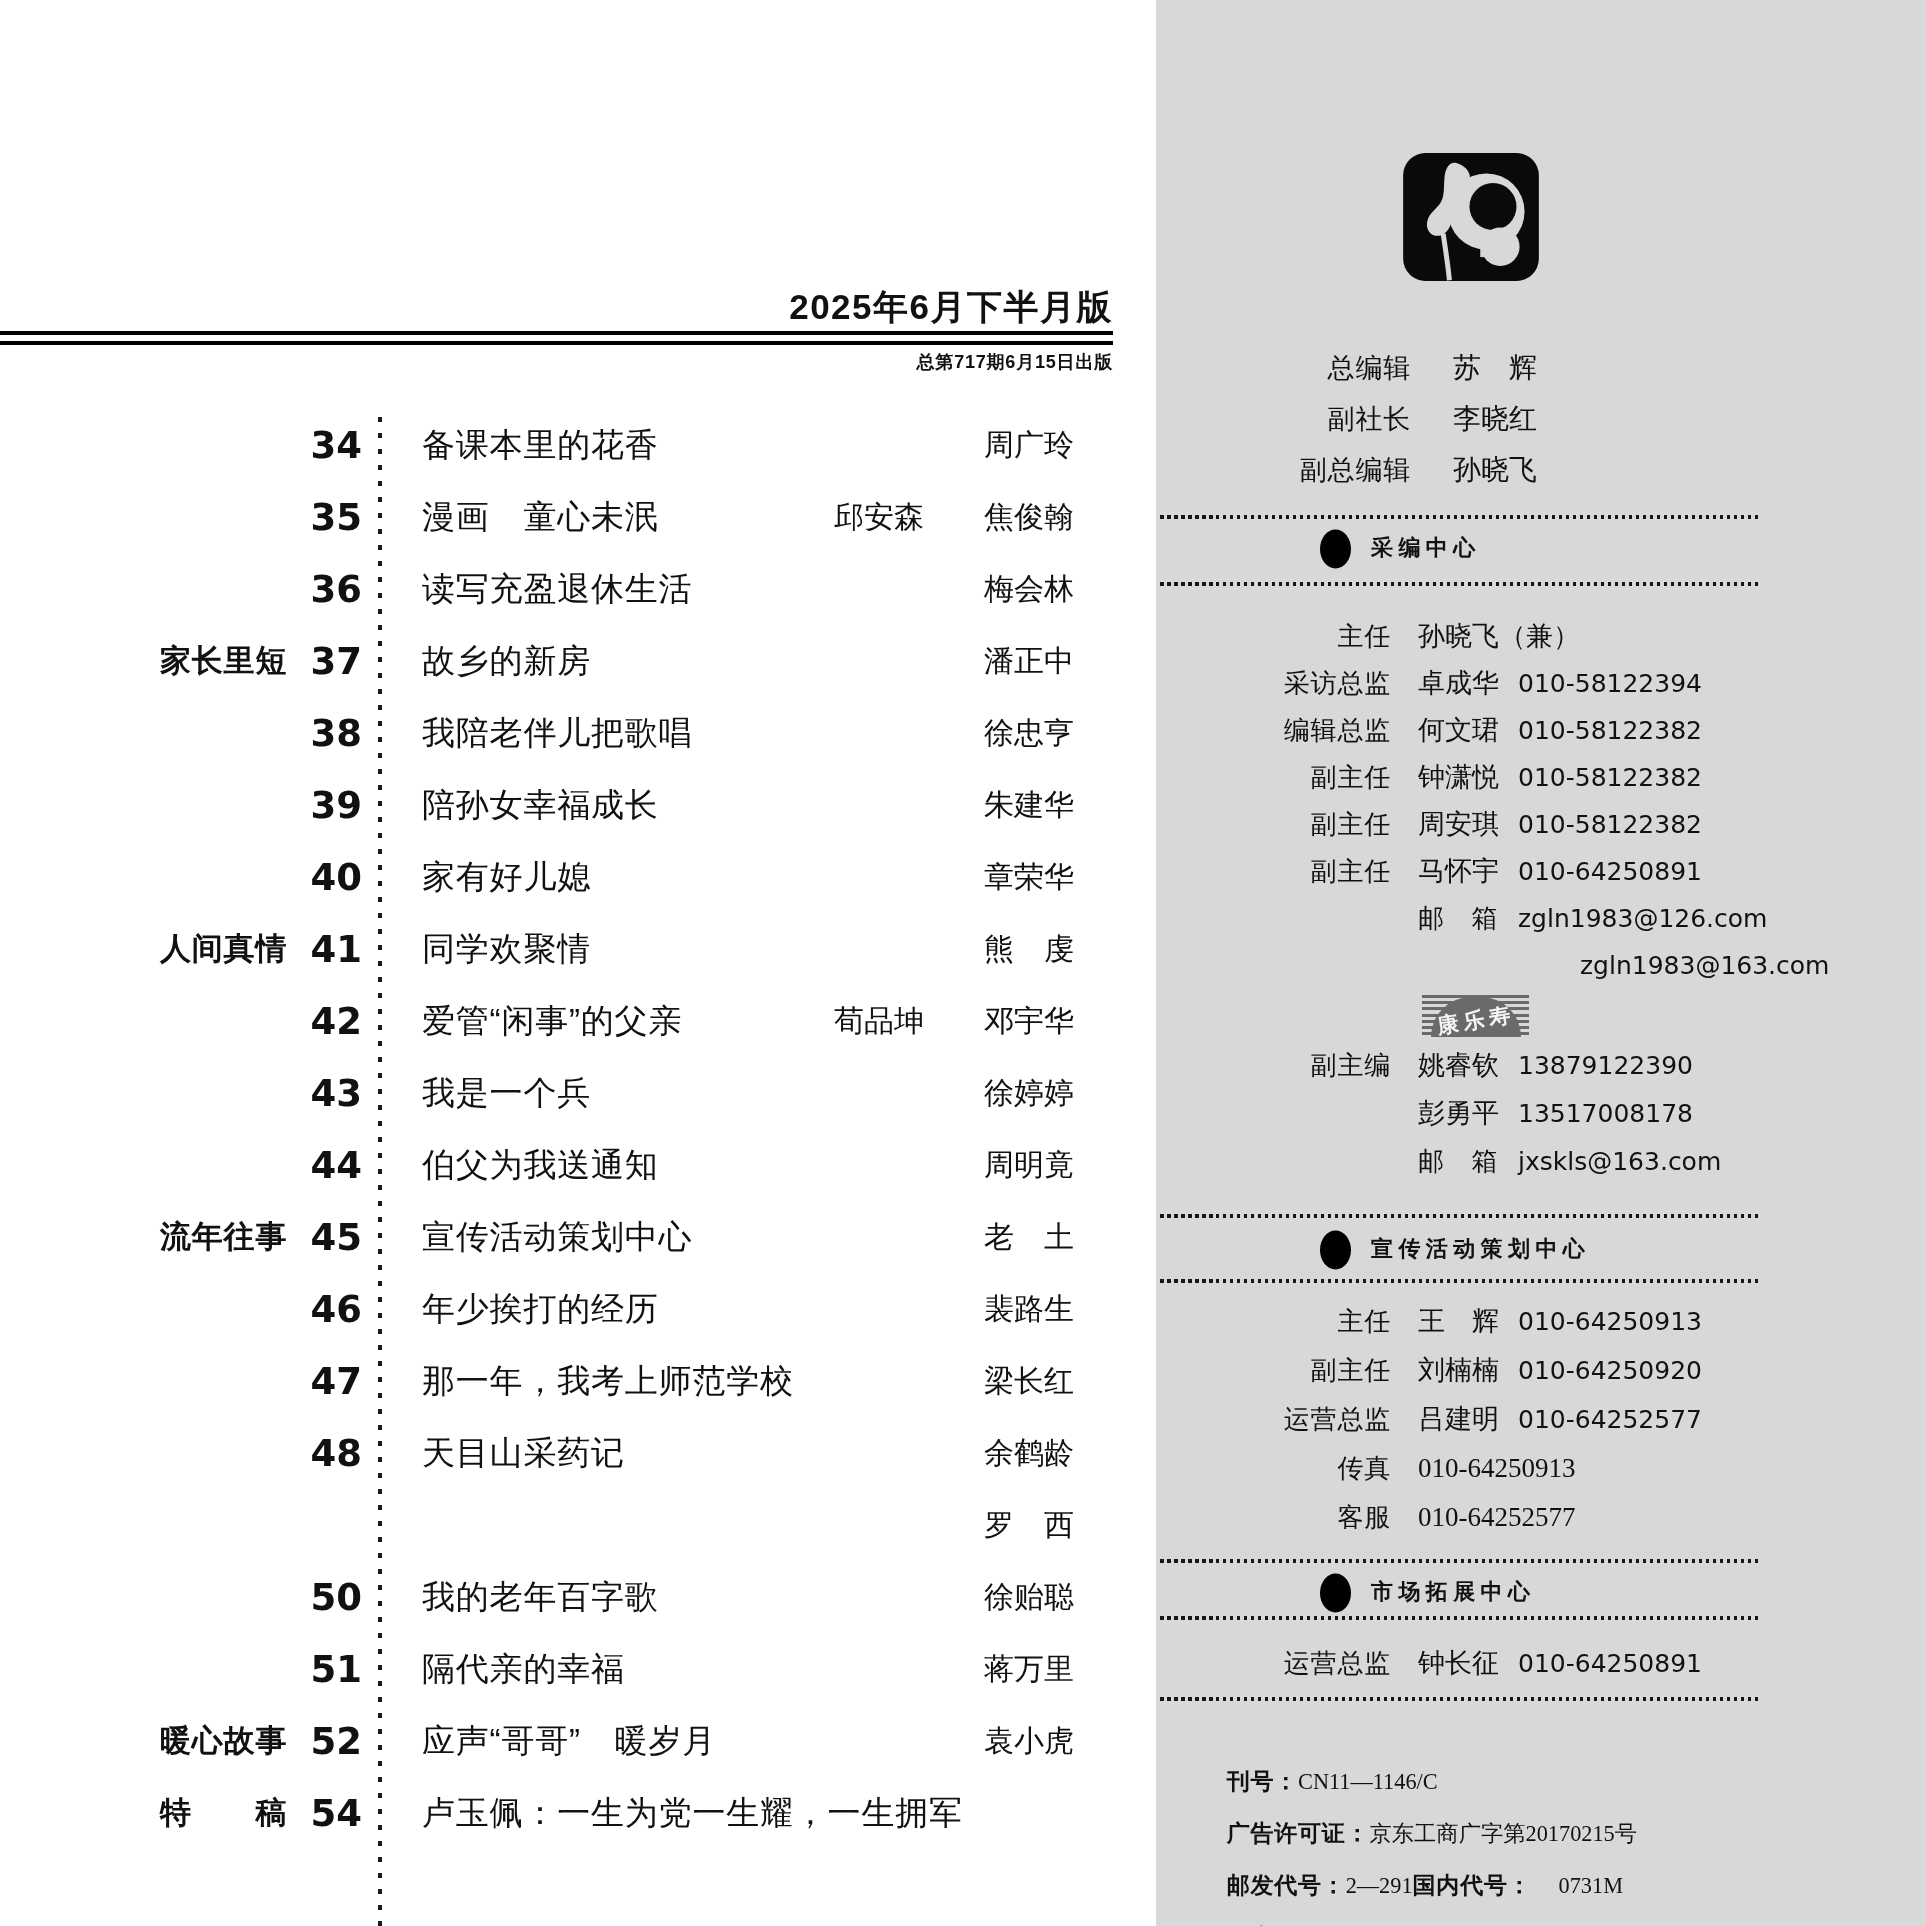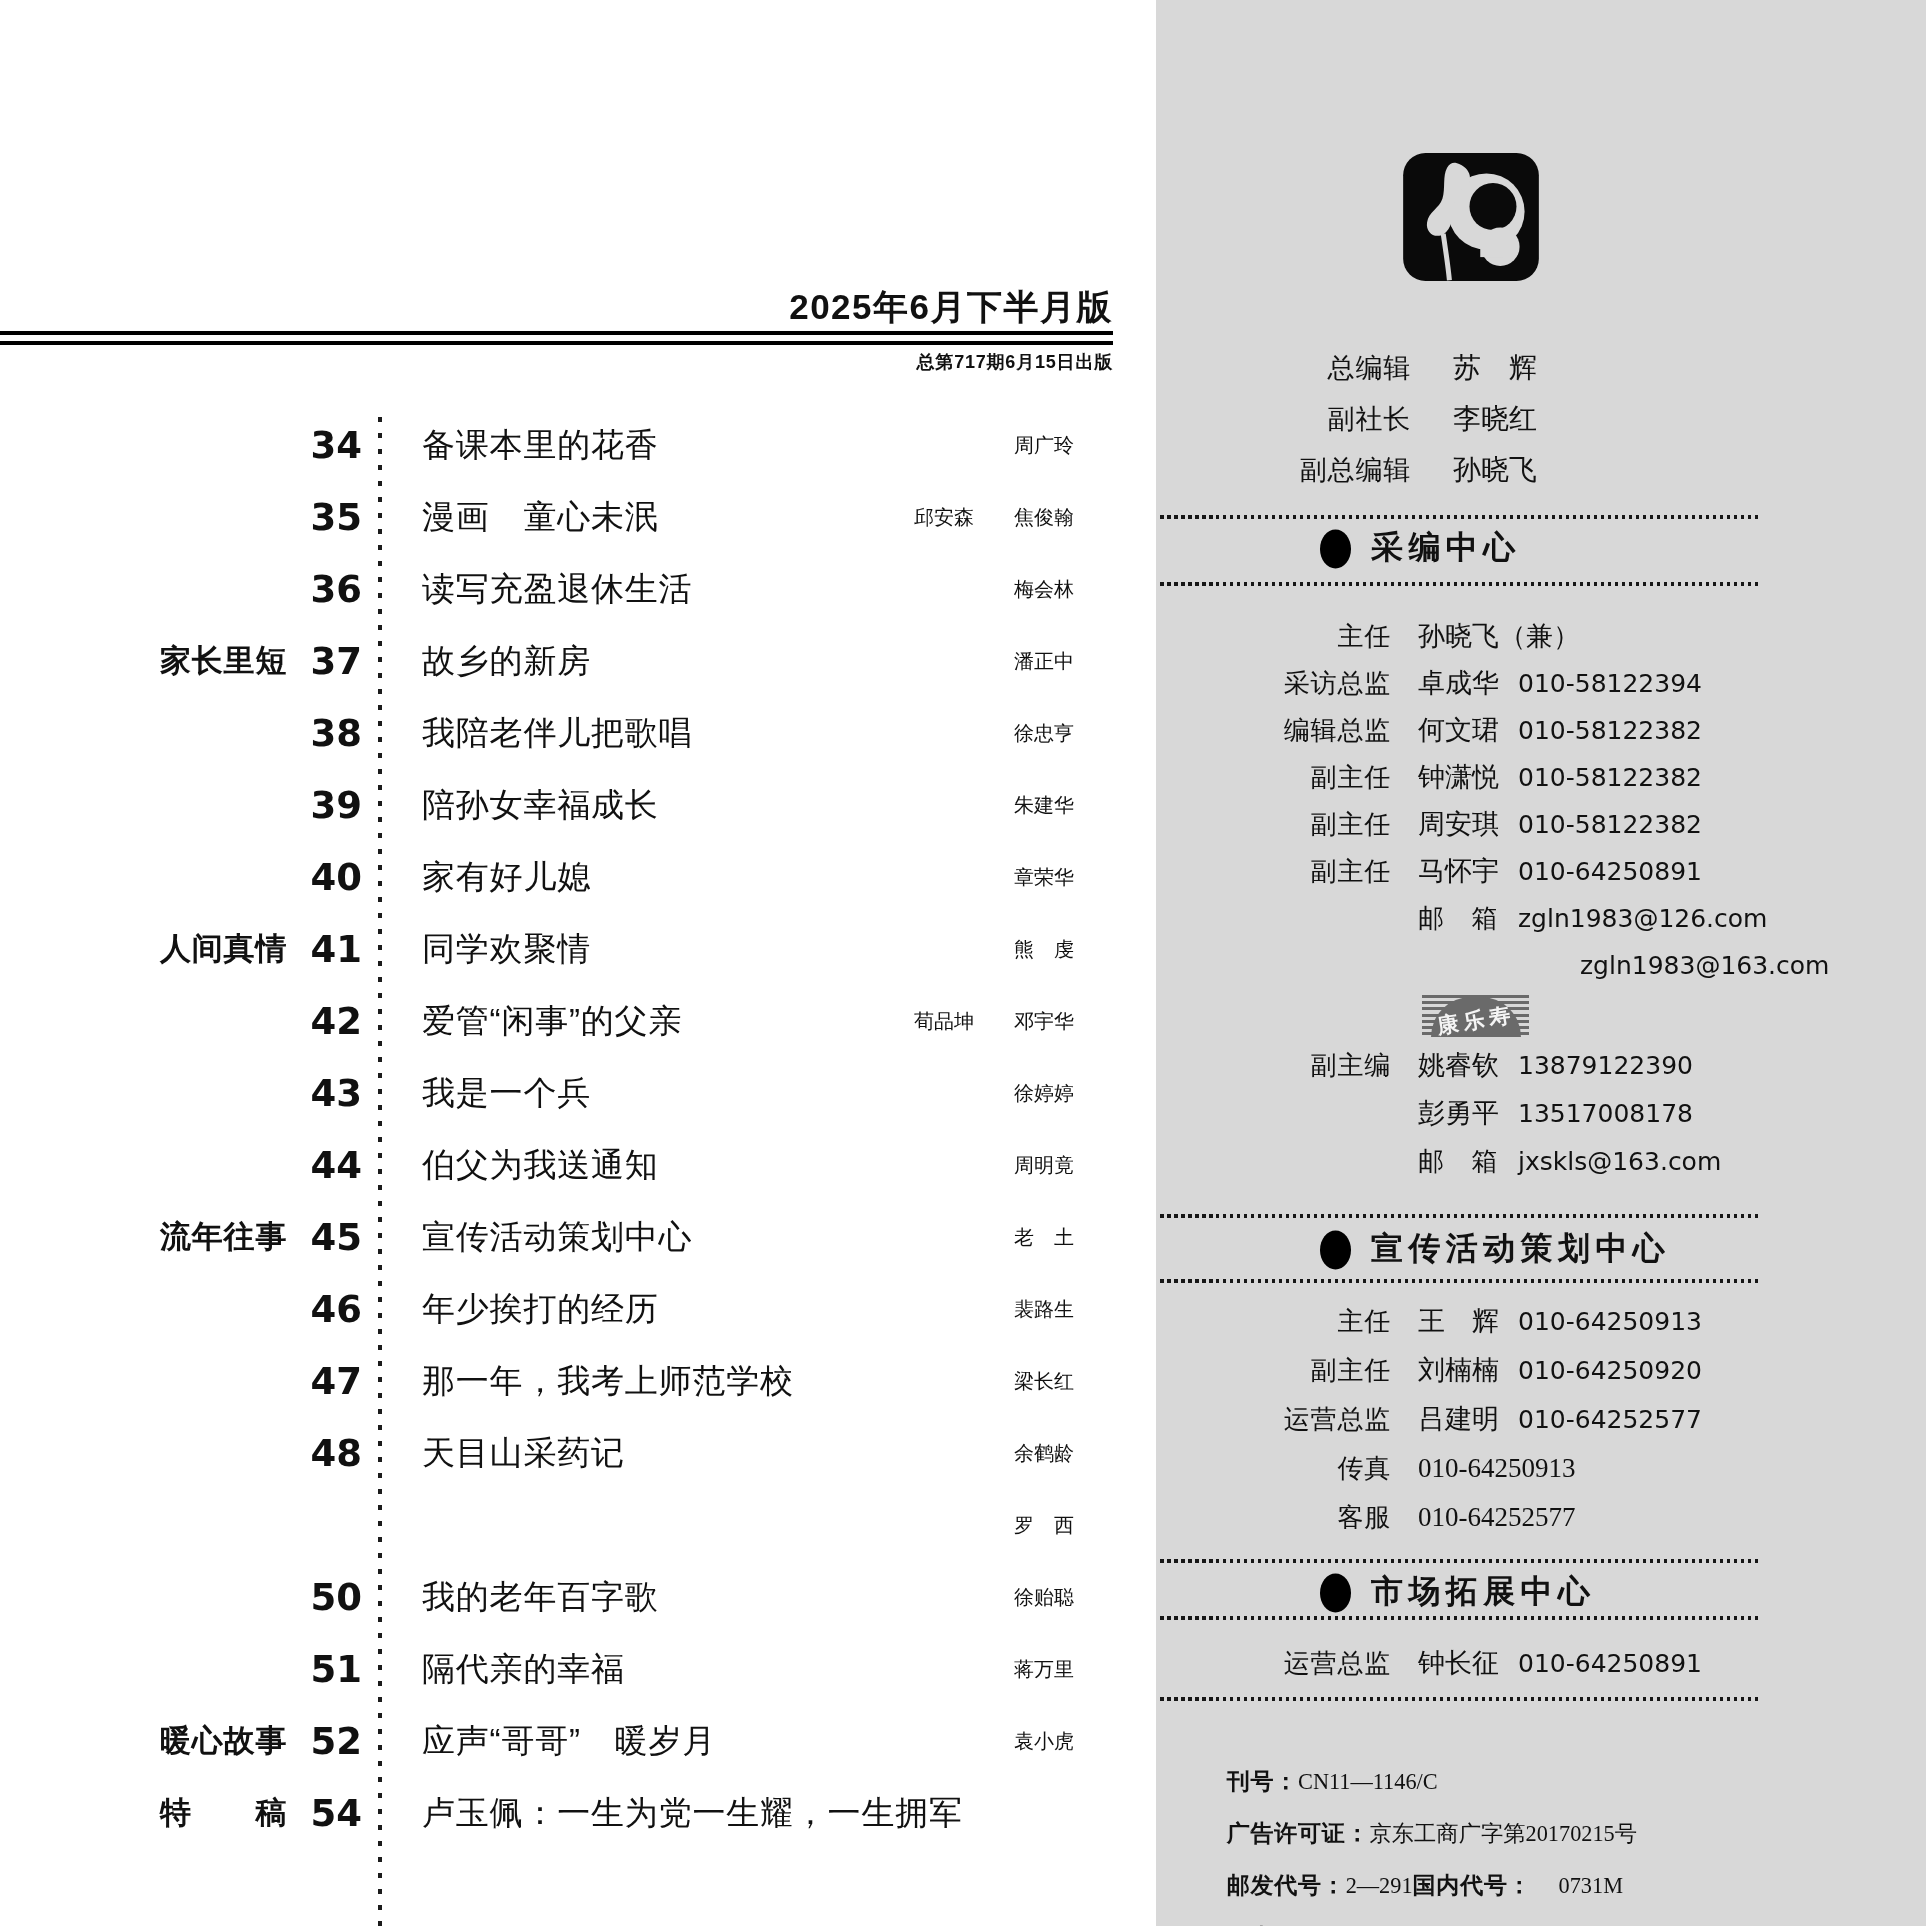--- a/index.html
+++ b/index.html
@@ -16,42 +16,42 @@
   
   .toc-block{position:absolute;left:0;width:1113px;}
   .toc-block .vdots{position:absolute;left:378px;top:7px;bottom:7px;width:4.2px;
       background:repeating-linear-gradient(180deg,#1b1b1b 0 5px,transparent 5px 16px);}
   .toc-row{position:relative;height:72px;}
   .toc-row span{position:absolute;top:50%;transform:translateY(-52%);white-space:pre;}
   .toc-row .cat{left:160px;font-size:31px;font-weight:700;letter-spacing:0.8px;}
   .toc-row .num{left:235px;width:127px;text-align:right;font-size:37px;font-weight:600;
       font-family:"DejaVu Sans","Liberation Sans",sans-serif;}
   .toc-row .ttl{left:422px;font-size:33px;letter-spacing:0.8px;}
-  .toc-row .auth{right:39px;text-align:center;font-size:20px;
+  .toc-row .auth{right:39px;text-align:center;font-size:30px;
       font-family:"Liberation Serif","DejaVu Serif",serif;}
 
   
   .panel{position:absolute;left:1156px;top:0;width:780px;height:2695px;background:#d8d8d8;}
   .panel .hdots{position:absolute;left:3.9px;width:601px;height:3.5px;
       background:repeating-linear-gradient(90deg,#161616 0 3.5px,transparent 3.5px 7px);}
 
   .logo-box{position:absolute;left:247px;top:153px;width:136px;height:128px;}
 
   .lead-rows{position:absolute;left:0;top:343px;width:780px;}
   .lead-row{position:relative;height:51px;}
   .lead-row .ll{position:absolute;left:62px;width:193px;top:50%;transform:translateY(-52%);
       text-align:right;font-size:27px;letter-spacing:0.8px;white-space:pre;}
   .lead-row .ln{position:absolute;left:279px;top:50%;transform:translateY(-52%);font-size:28px;white-space:pre;
       font-family:"Liberation Serif","DejaVu Serif",serif;margin-left:18px;}
 
   .sec-head{position:absolute;left:0;width:780px;height:42px;}
   .sec-head .bullet{position:absolute;left:164px;top:50%;transform:translateY(-50%);
       width:31px;height:39px;border-radius:50%;background:#000;}
   .sec-head .st{position:absolute;left:215px;top:50%;transform:translateY(-52%);
-      font-size:32px;font-weight:700;letter-spacing:5.4px;white-space:pre;}
+      font-size:22px;font-weight:700;letter-spacing:5.4px;white-space:pre;}
 
   .staff-rows{position:absolute;left:0;width:780px;}
   .srow{position:relative;}
   .srow span{position:absolute;top:50%;transform:translateY(-52%);white-space:pre;}
   .srow .sl{left:50px;width:185px;text-align:right;font-size:26px;letter-spacing:0.8px;}
   .srow .sn{left:262px;font-size:27px;font-family:"Liberation Serif","DejaVu Serif",serif;}
   .srow .sp{left:362px;font-size:25px;font-family:"DejaVu Sans","Liberation Sans",sans-serif;}
   .srow.mail .sl{left:262px;width:auto;text-align:left;}
   .srow.shift .sp{left:424px;}
 

